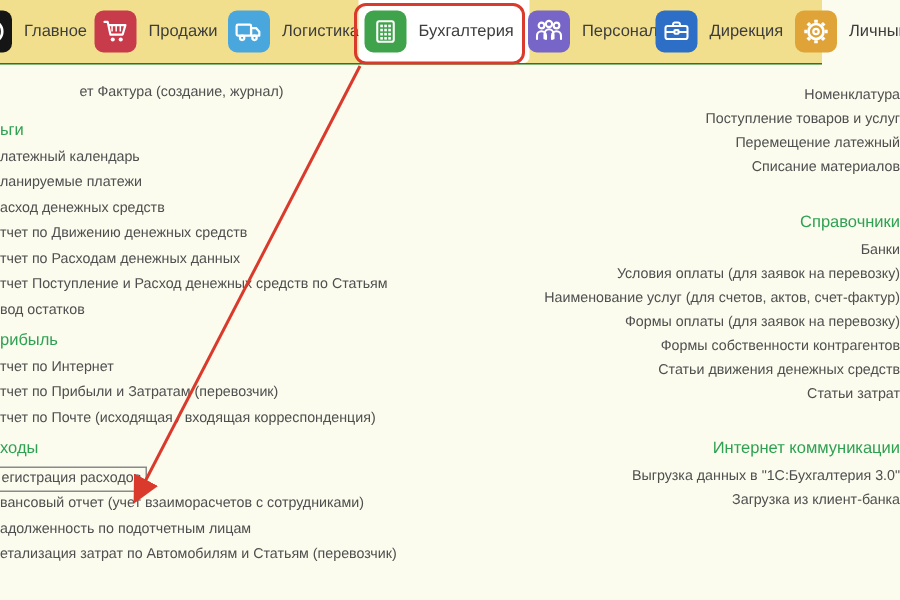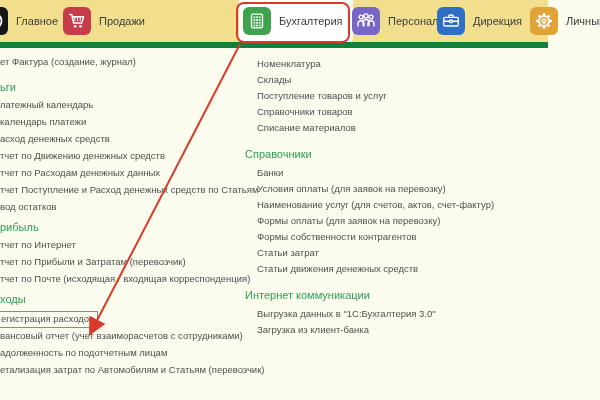--- a/index.html
+++ b/index.html
@@ -14,21 +14,21 @@
   }
   html,body{margin:0;padding:0;}
   body{
     width:600px;height:400px;overflow:hidden;position:relative;
     background:var(--content-bg);
     font-family:"Liberation Sans", sans-serif;
   }
   .topbar{
     position:absolute;left:0;top:0;width:548px;height:42px;
     background:var(--topbar-bg);
-    border-bottom:6px solid #15803d;
+    border-bottom:1px solid #15803d;
     z-index:2;
   }
   .tab{
     position:absolute;top:0;height:42px;
     display:flex;align-items:center;gap:8px;
     cursor:pointer;white-space:nowrap;
   }
   .tab-active{
     background:var(--active-tab-bg);
     border-radius:0 0 4px 4px;
@@ -46,33 +46,33 @@
     border:2px solid var(--annotation-color);
     border-radius:8px;box-sizing:border-box;
     z-index:4;pointer-events:none;
   }
   .arrow-overlay{
     position:absolute;left:0;top:0;width:600px;height:400px;
     z-index:5;pointer-events:none;
   }
   .content{position:absolute;left:0;top:42px;width:600px;height:358px;}
   .col-left{position:absolute;left:0;top:14px;width:242px;}
-  .col-right{position:absolute;left:245px;top:16px;width:355px;}
+  .col-right{position:absolute;left:245px;top:16px;width:355px;text-align:right;}
   .link{
     font-size:9.5px;color:var(--link-color);
     line-height:12px;margin-bottom:5px;
     white-space:nowrap;cursor:pointer;
   }
-  .top-link{margin-bottom:13px;}
+  .top-link{margin-bottom:13px;text-align:center;}
   .sec-h{
     font-size:11px;color:var(--section-header-color);
     line-height:13px;margin:8px 0 5px;white-space:nowrap;
   }
   .col-right .link{margin-bottom:4px;padding-left:12px;}
-  .col-right .sec-h{margin:14px 0 6px;}
+  .col-right .sec-h{margin:24px 0 6px;}
   .boxed{
     display:block;width:fit-content;
     border:1px solid var(--box-border-color);
     padding:1px 3px 2px 5px;margin-left:-5px;margin-bottom:2px;
   }
   .list{display:block;}
 </style>
 </head>
 <body>
 
@@ -93,20 +93,31 @@
       <svg viewBox="0 0 24 24" width="22" height="22">
           <path d="M4 5h2.3l2 9.2h8.9l2-6.8H7" fill="none" stroke="#fff" stroke-width="1.6" stroke-linejoin="round" stroke-linecap="round"></path>
           <path d="M9.5 7.7v4.3M12.5 7.7v4.3M15.5 7.7v4.3" stroke="#fff" stroke-width="1.1"></path>
           <circle cx="10" cy="17.8" r="1.5" fill="#fff"></circle>
           <circle cx="15.8" cy="17.8" r="1.5" fill="#fff"></circle>
         </svg>
     </div>
     <span class="tablabel">Продажи</span>
   </div>
 
+  <div class="tab" style="left:152px">
+    <div class="tabicon" style="background: rgb(74, 167, 222);">
+      <svg viewBox="0 0 24 24" width="22" height="22" fill="none" stroke="#fff" stroke-width="1.6" stroke-linejoin="round" stroke-linecap="round">
+          <rect x="3" y="7" width="10.5" height="8" rx="1"></rect>
+          <path d="M13.5 9.5h3.6l2.4 2.6V15h-6z"></path>
+          <circle cx="7" cy="16.6" r="1.6"></circle>
+          <circle cx="16" cy="16.6" r="1.6"></circle>
+        </svg>
+    </div>
+    <span class="tablabel">Логистика</span>
+  </div>
 
   <div class="tab tab-active" style="left:239px;width:110px">
     <div class="tabicon" style="background: rgb(62, 163, 74);">
       <svg viewBox="0 0 24 24" width="22" height="22" fill="none" stroke="#fff">
           <rect x="6" y="4.5" width="12" height="15" rx="1.5" stroke-width="1.5"></rect>
           <g fill="#fff" stroke="none">
             <rect x="8.2" y="7" width="1.9" height="1.9"></rect>
             <rect x="11.1" y="7" width="1.9" height="1.9"></rect>
             <rect x="14" y="7" width="1.9" height="1.9"></rect>
             <rect x="8.2" y="10" width="1.9" height="1.9"></rect>
@@ -169,21 +180,21 @@
 
 <div class="content">
 
   <div class="col-left">
     <div class="link top-link">ет Фактура (создание, журнал)</div>
 
     <div class="sec-h">ьги</div>
     <div class="list">
 
     <div class="link">латежный календарь</div>
-        <div class="link">календарь платежи</div>
+        <div class="link">ланируемые платежи</div>
         <div class="link">асход денежных средств</div>
         <div class="link">тчет по Движению денежных средств</div>
         <div class="link">тчет по Расходам денежных данных</div>
         <div class="link">тчет Поступление и Расход денежных средств по Статьям</div>
         <div class="link">вод остатков</div>
       </div>
 
     <div class="sec-h">рибыль</div>
     <div class="list">
 
@@ -199,36 +210,35 @@
     <div class="link">вансовый отчет (учет взаиморасчетов с сотрудниками)</div>
         <div class="link">адолженность по подотчетным лицам</div>
         <div class="link">етализация затрат по Автомобилям и Статьям (перевозчик)</div>
       </div>
   </div>
 
   <div class="col-right">
     <div class="list">
 
     <div class="link">Номенклатура</div>
-        <div class="link">Склады</div>
         <div class="link">Поступление товаров и услуг</div>
-        <div class="link">Справочники товаров</div>
+        <div class="link">Перемещение латежный</div>
         <div class="link">Списание материалов</div>
       </div>
 
     <div class="sec-h">Справочники</div>
     <div class="list">
 
     <div class="link">Банки</div>
         <div class="link">Условия оплаты (для заявок на перевозку)</div>
         <div class="link">Наименование услуг (для счетов, актов, счет-фактур)</div>
         <div class="link">Формы оплаты (для заявок на перевозку)</div>
         <div class="link">Формы собственности контрагентов</div>
+        <div class="link">Статьи движения денежных средств</div>
         <div class="link">Статьи затрат</div>
-        <div class="link">Статьи движения денежных средств</div>
       </div>
 
     <div class="sec-h">Интернет коммуникации</div>
     <div class="list">
 
     <div class="link">Выгрузка данных в "1С:Бухгалтерия 3.0"</div>
         <div class="link">Загрузка из клиент-банка</div>
       </div>
   </div>
 

